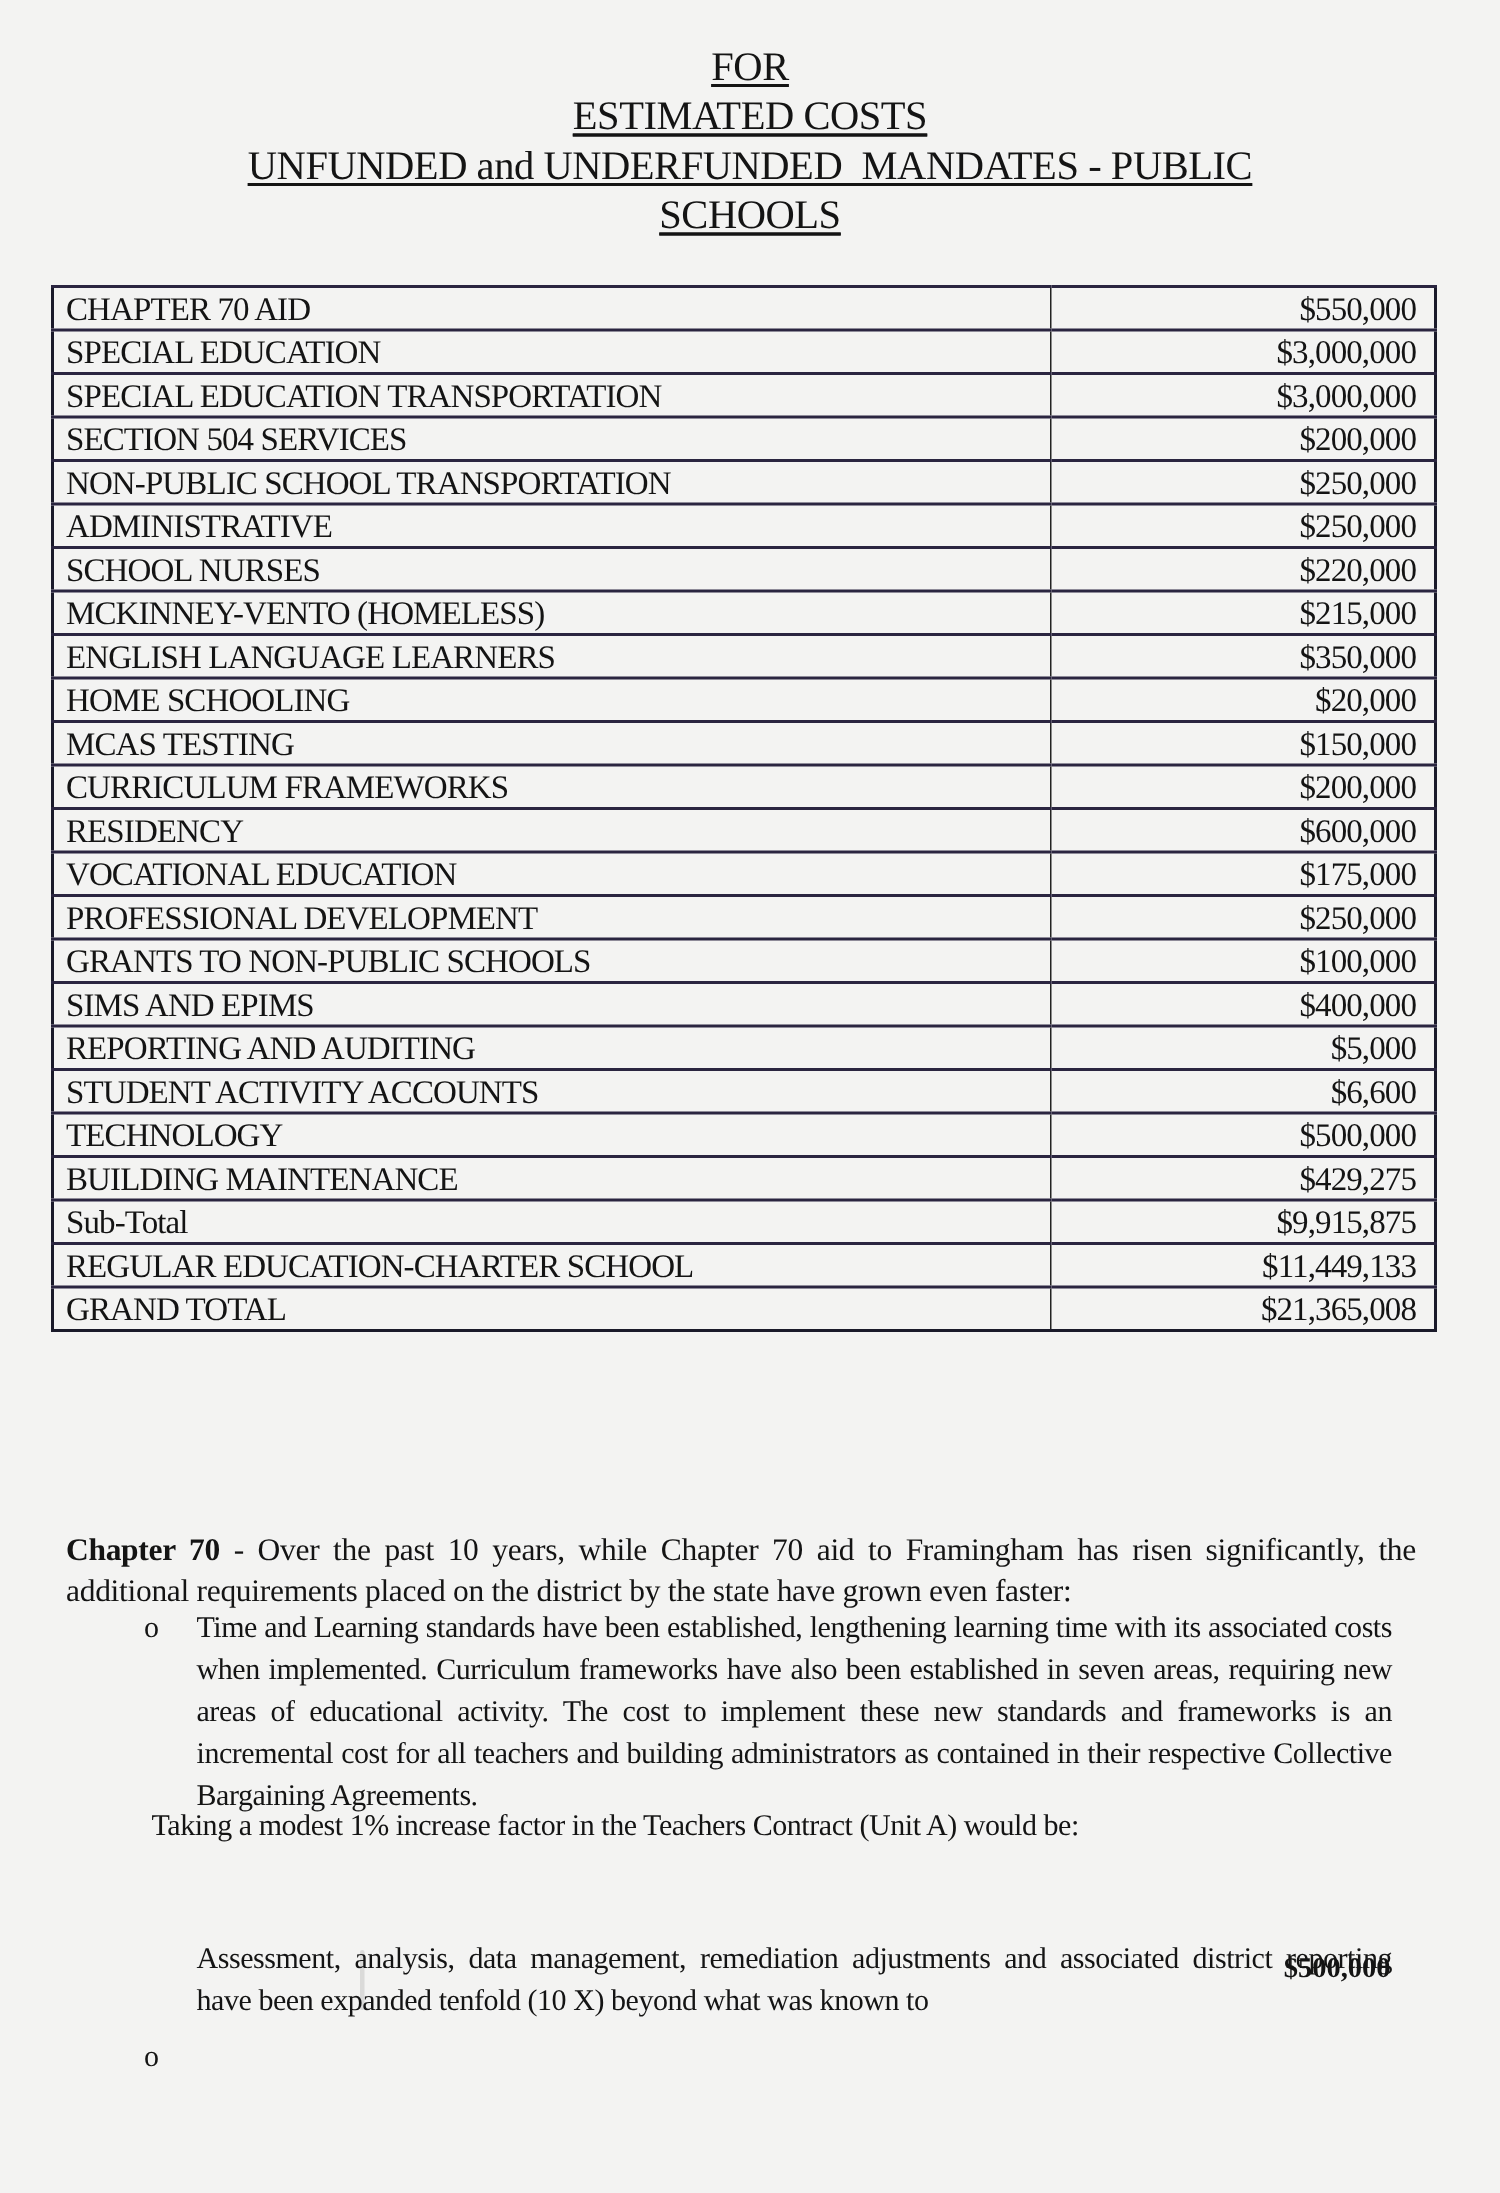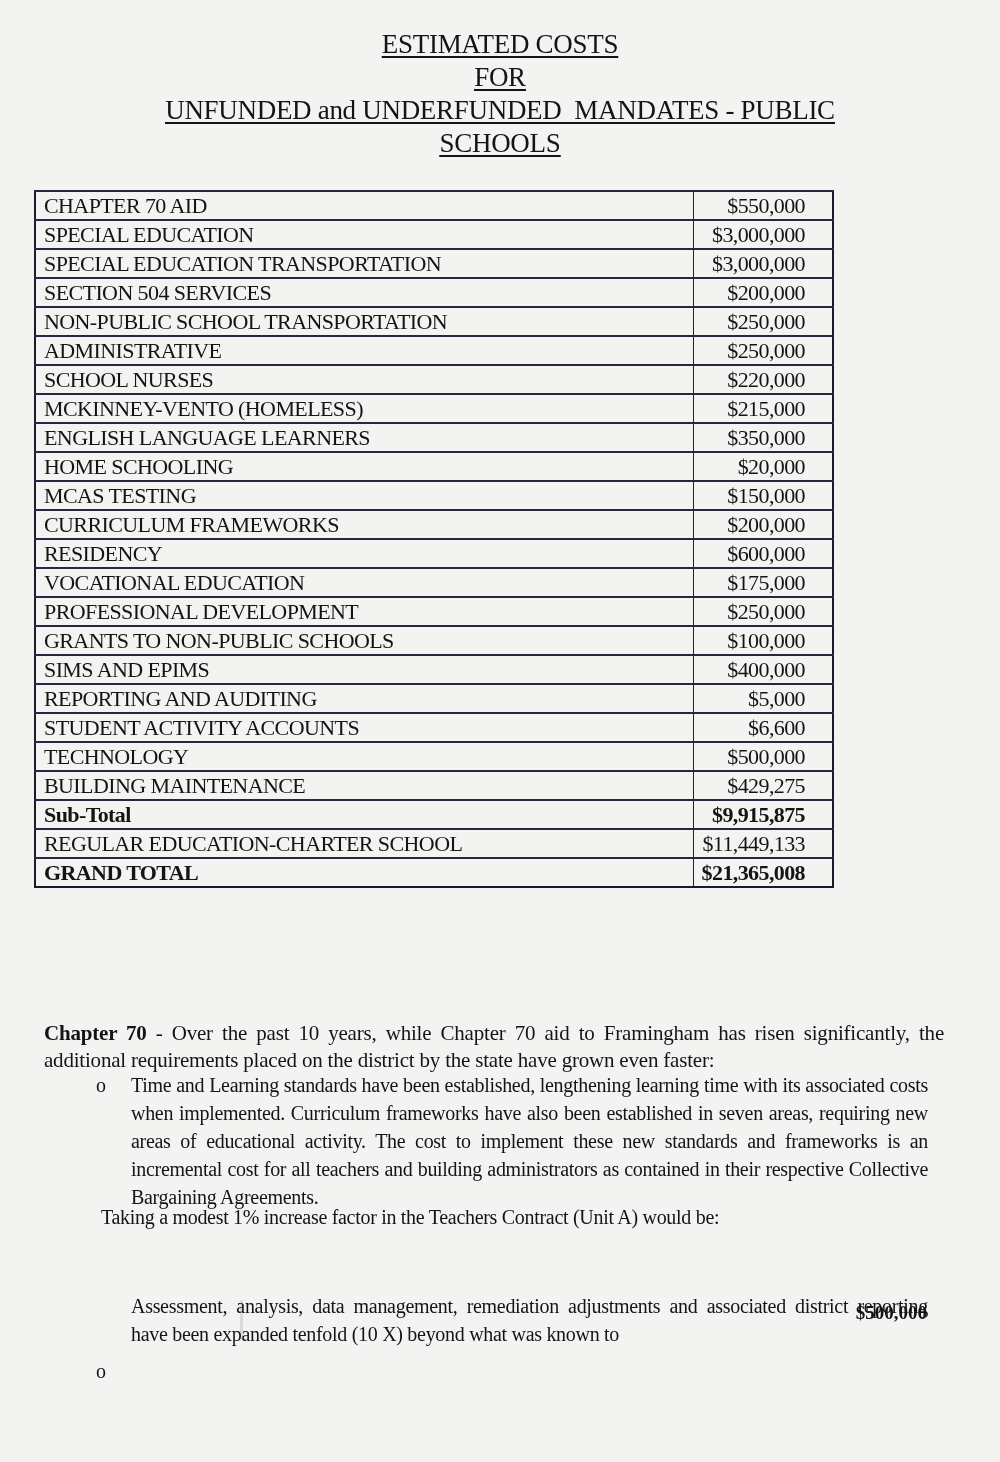--- a/index.html
+++ b/index.html
@@ -29,44 +29,44 @@
       text-decoration: underline;
       text-decoration-thickness: 2px;
       text-underline-offset: 3px;
     }
     .title-line { display: block; }
 
     .cost-table {
       position: absolute;
       left: 34px;
       top: 190px;
-      width: 800px;
+      width: 924px;
       border-collapse: collapse;
       border: 2px solid #1a1a2a;
       font-size: 22px;
       letter-spacing: -0.6px;
     }
     .cost-table td {
       height: 27px;
       padding: 0 8px 0 8px;
       border-top: 2px solid #2a2540;
       line-height: 27px;
       white-space: nowrap;
     }
     .cost-table td.item {
       width: 648px;
       border-right: 1.5px solid #222;
       text-align: left;
     }
     .cost-table td.amount {
       text-align: right;
-      padding-right: 27px;
+      padding-right: 12px;
     }
     .cost-table tr.bold td {
-      font-weight: bold;
+      font-weight: normal;
     }
 
     .body-text {
       position: absolute;
       left: 44px;
       width: 900px;
       font-size: 21px;
       line-height: 27px;
       text-align: justify;
       letter-spacing: -0.2px;
@@ -111,22 +111,22 @@
       height: 40px;
       background: #cfcfcf;
       border-radius: 2px;
       opacity: 0.7;
     }
   </style>
 </head>
 <body>
 
 <div class="page-title">
+  <span class="title-line"><span>FOR</span></span>
   <span class="title-line"><span>ESTIMATED COSTS</span></span>
-  <span class="title-line"><span>FOR</span></span>
   <span class="title-line"><span style="white-space:pre">UNFUNDED and UNDERFUNDED  MANDATES - PUBLIC</span></span>
   <span class="title-line"><span>SCHOOLS</span></span>
 </div>
 
 <table class="cost-table">
   <tbody id="cost-rows">
     <tr>
         <td class="item">CHAPTER 70 AID</td>
         <td class="amount">$550,000</td>
       </tr>

